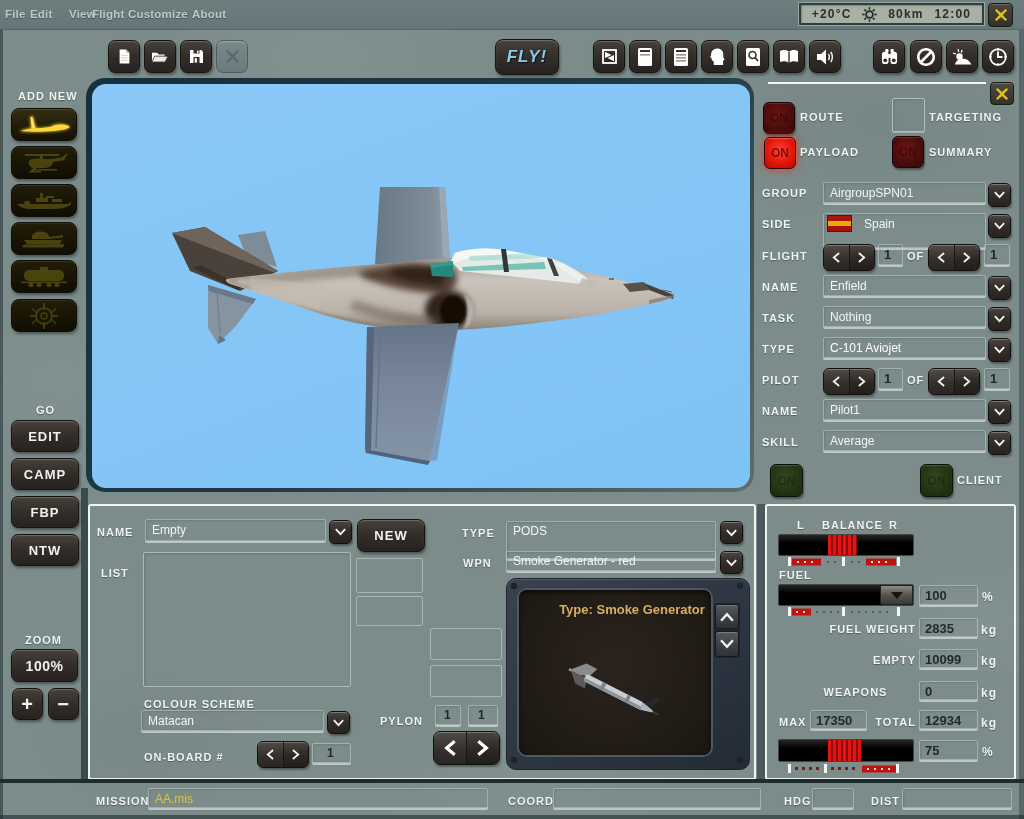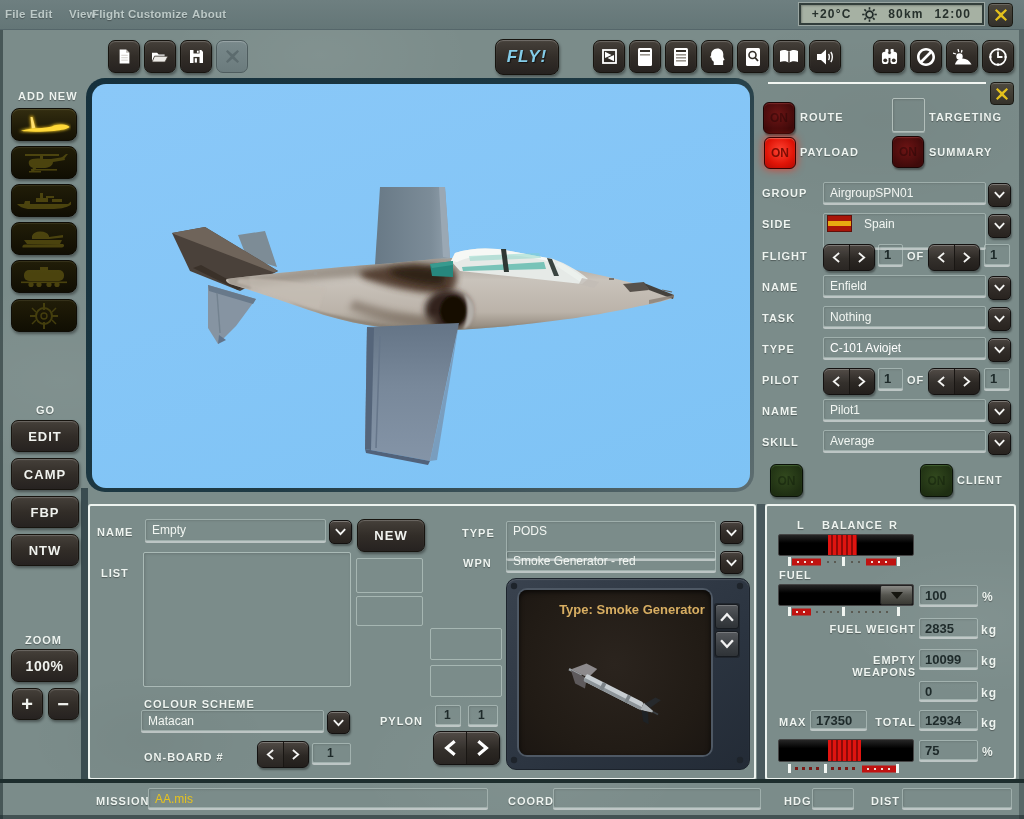--- a/index.html
+++ b/index.html
@@ -775,21 +775,21 @@
 <div class="lbl" style="left:982px;top:590px;font-size:12px;">%</div>
 
 <div class="lbl" style="left:795px;top:623px;width:121px;text-align:right;">FUEL WEIGHT</div>
 <div class="numfld" style="left:919px;top:618px;width:59px;height:19px;">2835</div>
 <div class="lbl" style="left:981px;top:623px;font-size:12px;">kg</div>
 
 <div class="lbl" style="left:795px;top:654px;width:121px;text-align:right;">EMPTY</div>
 <div class="numfld" style="left:919px;top:649px;width:59px;height:19px;">10099</div>
 <div class="lbl" style="left:981px;top:654px;font-size:12px;">kg</div>
 
-<div class="lbl" style="left:795px;top:666px;width:121px;text-align:right;">WEAPONS</div>
+<div class="lbl" style="left:795px;top:686px;width:121px;text-align:center;">WEAPONS</div>
 <div class="numfld" style="left:919px;top:681px;width:59px;height:19px;">0</div>
 <div class="lbl" style="left:981px;top:686px;font-size:12px;">kg</div>
 
 <div class="lbl" style="left:779px;top:716px;">MAX</div>
 <div class="numfld" style="left:810px;top:710px;width:57px;height:19px;">17350</div>
 <div class="lbl" style="left:836px;top:716px;width:80px;text-align:right;">TOTAL</div>
 <div class="numfld" style="left:919px;top:710px;width:59px;height:19px;">12934</div>
 <div class="lbl" style="left:981px;top:716px;font-size:12px;">kg</div>
 
 <div class="abs" style="left:778px;top:739px;width:136px;height:23px;border-radius:2px;

